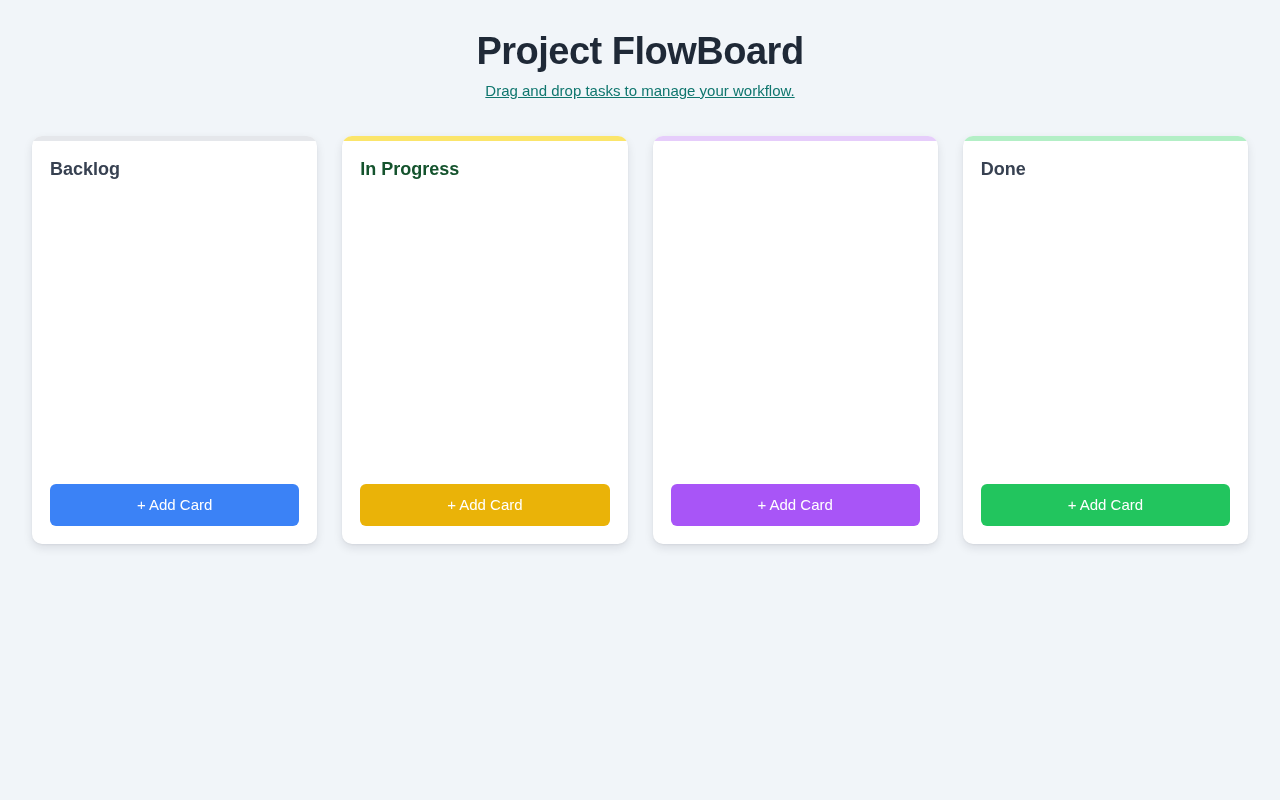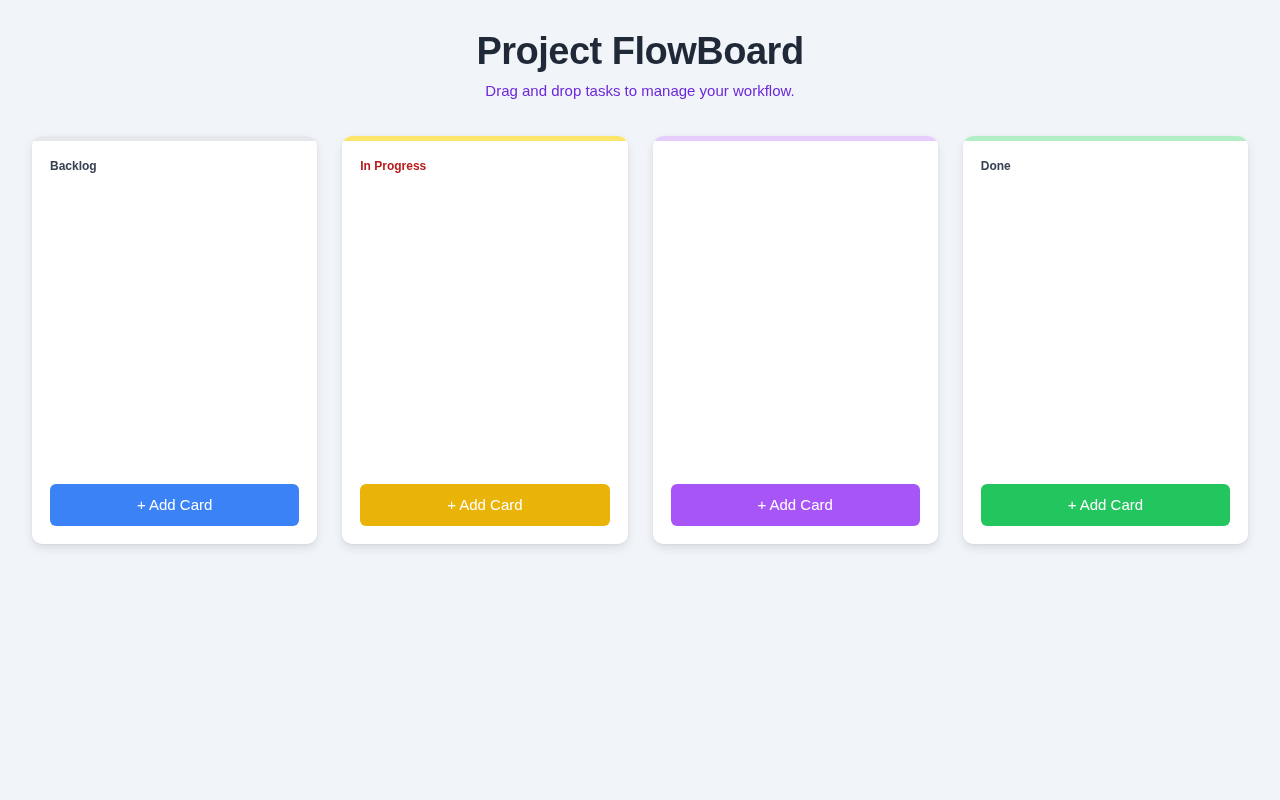--- a/index.html
+++ b/index.html
@@ -76,21 +76,21 @@
 
   .column-inner {
     flex: 1 1 auto;
     display: flex;
     flex-direction: column;
     padding: 18px 18px 18px 18px;
     min-height: 0;
   }
 
   .column-title {
-    font-size: 12px;
+    font-size: 18px;
     font-weight: bold;
     color: #374151;
     line-height: 1.2;
     margin-bottom: 0;
   }
 
   .card-list {
     flex: 1 1 auto;
     min-height: 0;
     background: transparent;
@@ -112,38 +112,38 @@
     line-height: 1.2;
   }
 </style>
 </head>
 <body style="background: rgb(241, 245, 249);">
 
 <div class="page">
 
   <div class="board-header">
     <h1 class="board-title" style="color: rgb(31, 41, 55);">Project FlowBoard</h1>
-    <p class="board-subtitle" style="color: #6d28d9;">Drag and drop tasks to manage your workflow.</p>
+    <p class="board-subtitle" style="color: #0f766e; text-decoration: underline;">Drag and drop tasks to manage your workflow.</p>
   </div>
 
   <div class="board">
 
     <section class="column" style="background: rgb(255, 255, 255);">
       <div class="column-accent" style="background: rgb(229, 231, 235);"></div>
       <div class="column-inner">
         <h2 class="column-title" style="color: rgb(55, 65, 81);">Backlog</h2>
         <div class="card-list"></div>
         <button class="add-card-button" style="background: rgb(59, 130, 246);">+ Add Card</button>
       </div>
     </section>
 
     <section class="column" style="background: rgb(255, 255, 255);">
       <div class="column-accent" style="background: rgb(251, 229, 107);"></div>
       <div class="column-inner">
-        <h2 class="column-title" style="color: #b91c1c;">In Progress</h2>
+        <h2 class="column-title" style="color: #14532d;">In Progress</h2>
         <div class="card-list"></div>
         <button class="add-card-button" style="background: rgb(234, 179, 8);">+ Add Card</button>
       </div>
     </section>
 
     <section class="column" style="background: rgb(255, 255, 255);">
       <div class="column-accent" style="background: rgb(230, 205, 251);"></div>
       <div class="column-inner">
         <div class="card-list"></div>
         <button class="add-card-button" style="background: rgb(168, 85, 247);">+ Add Card</button>

